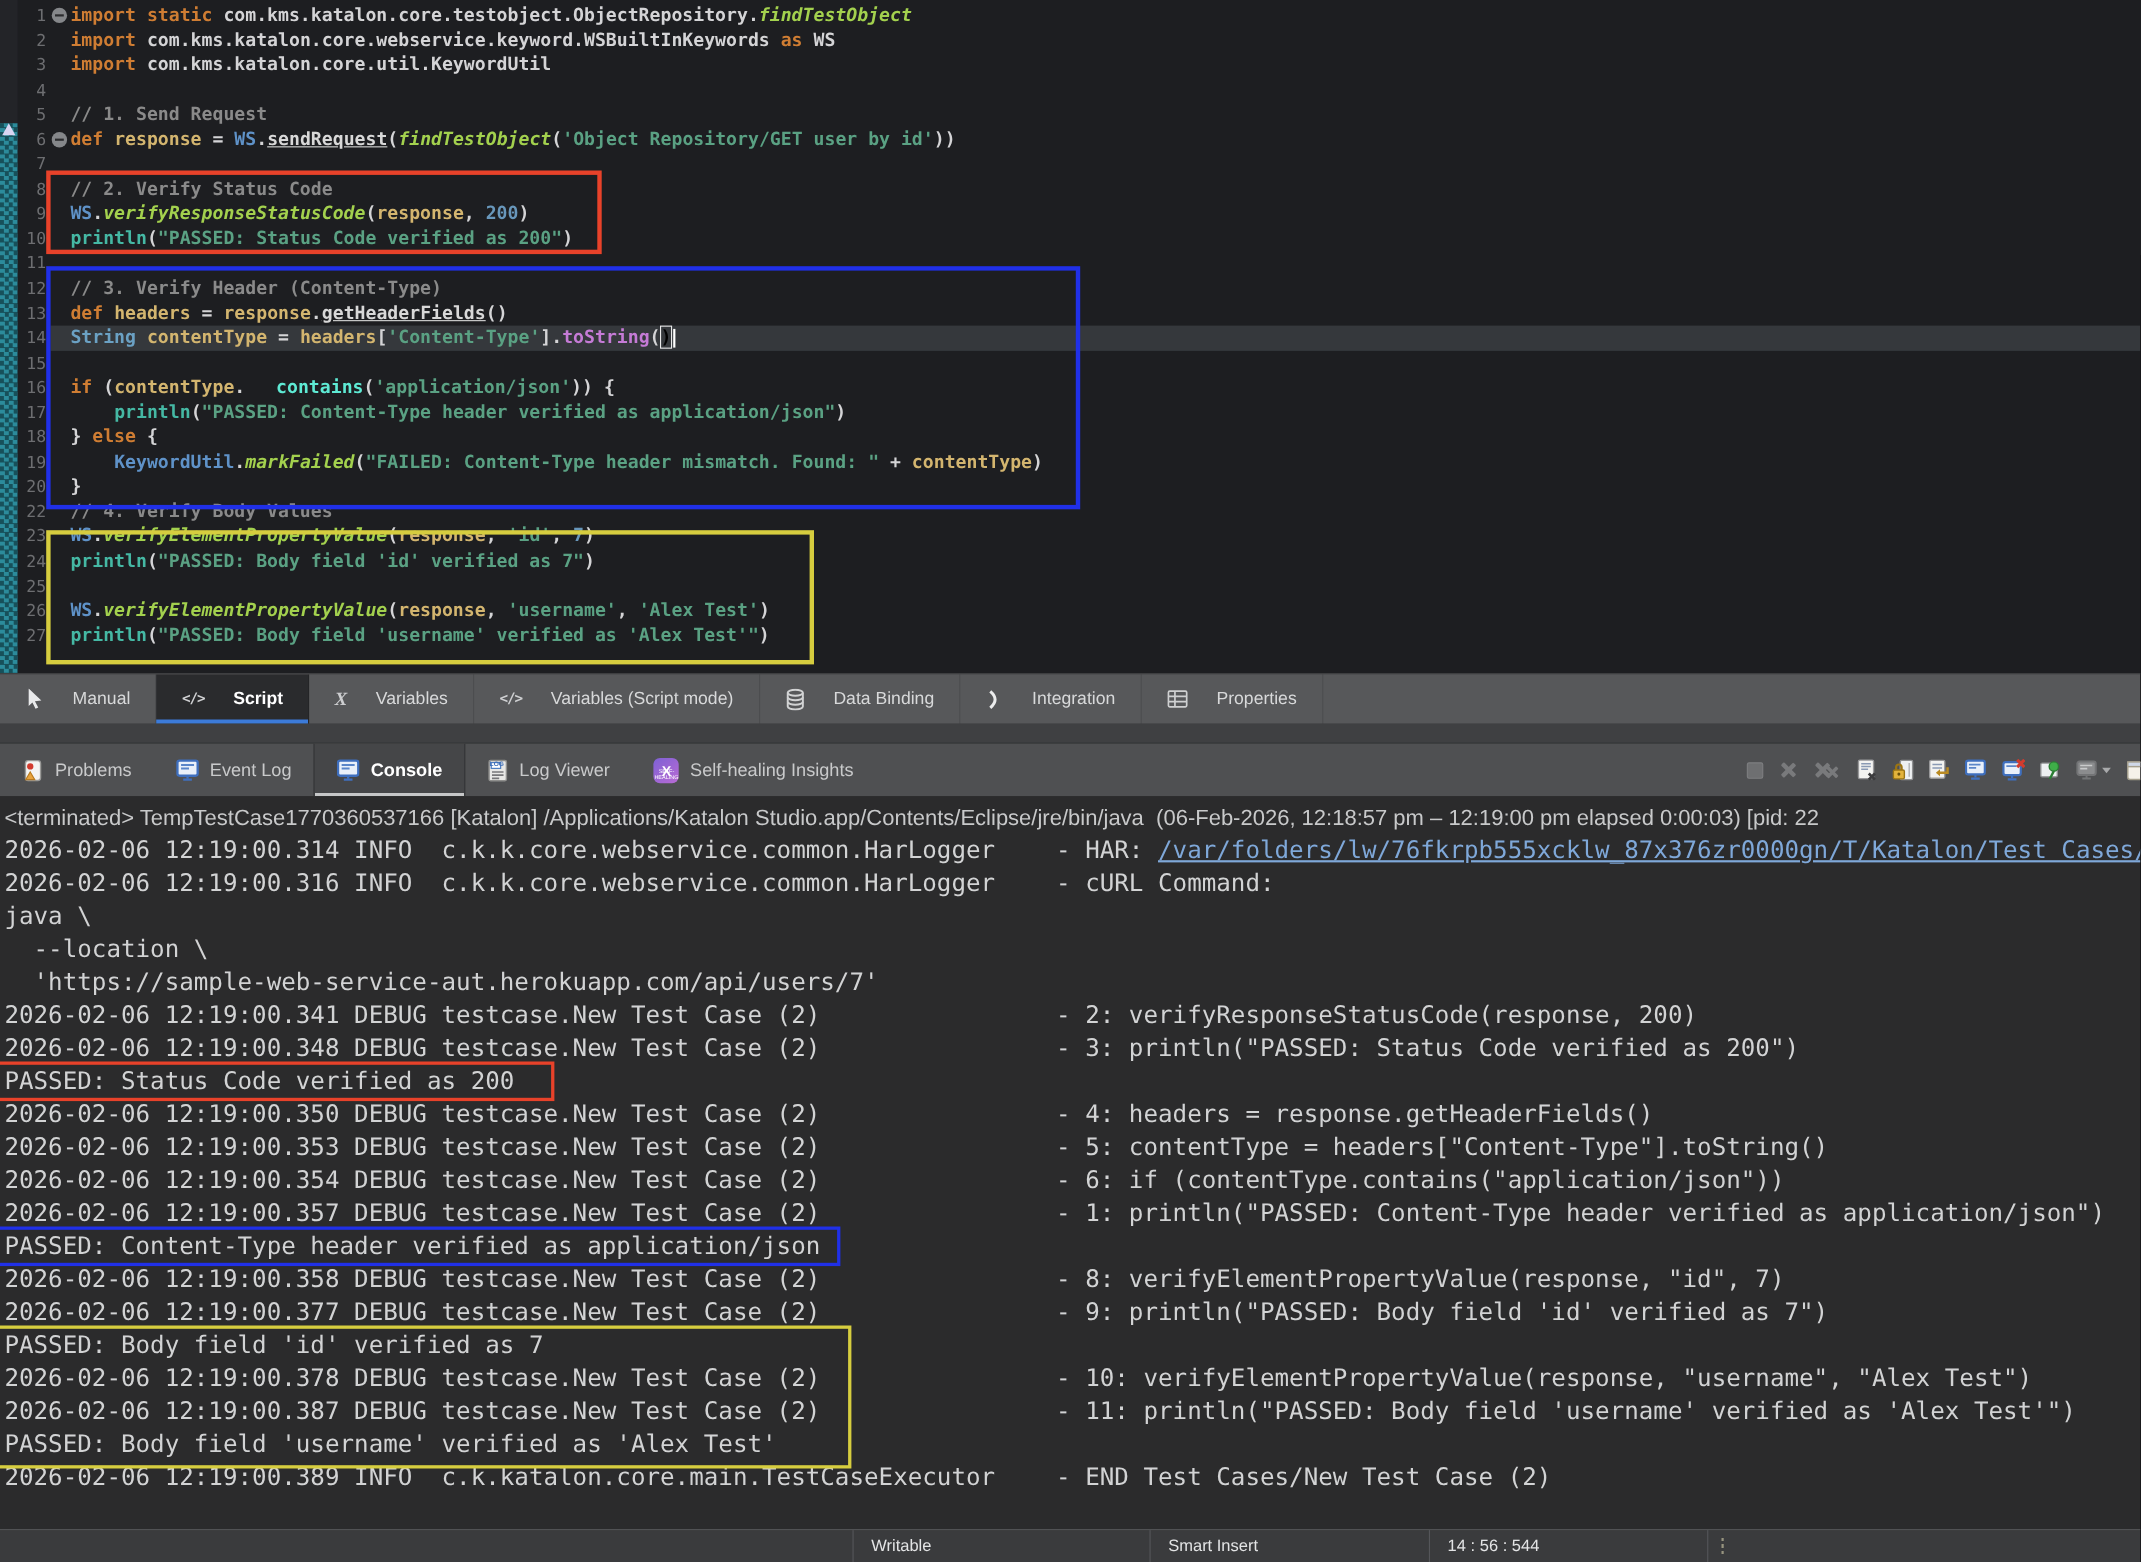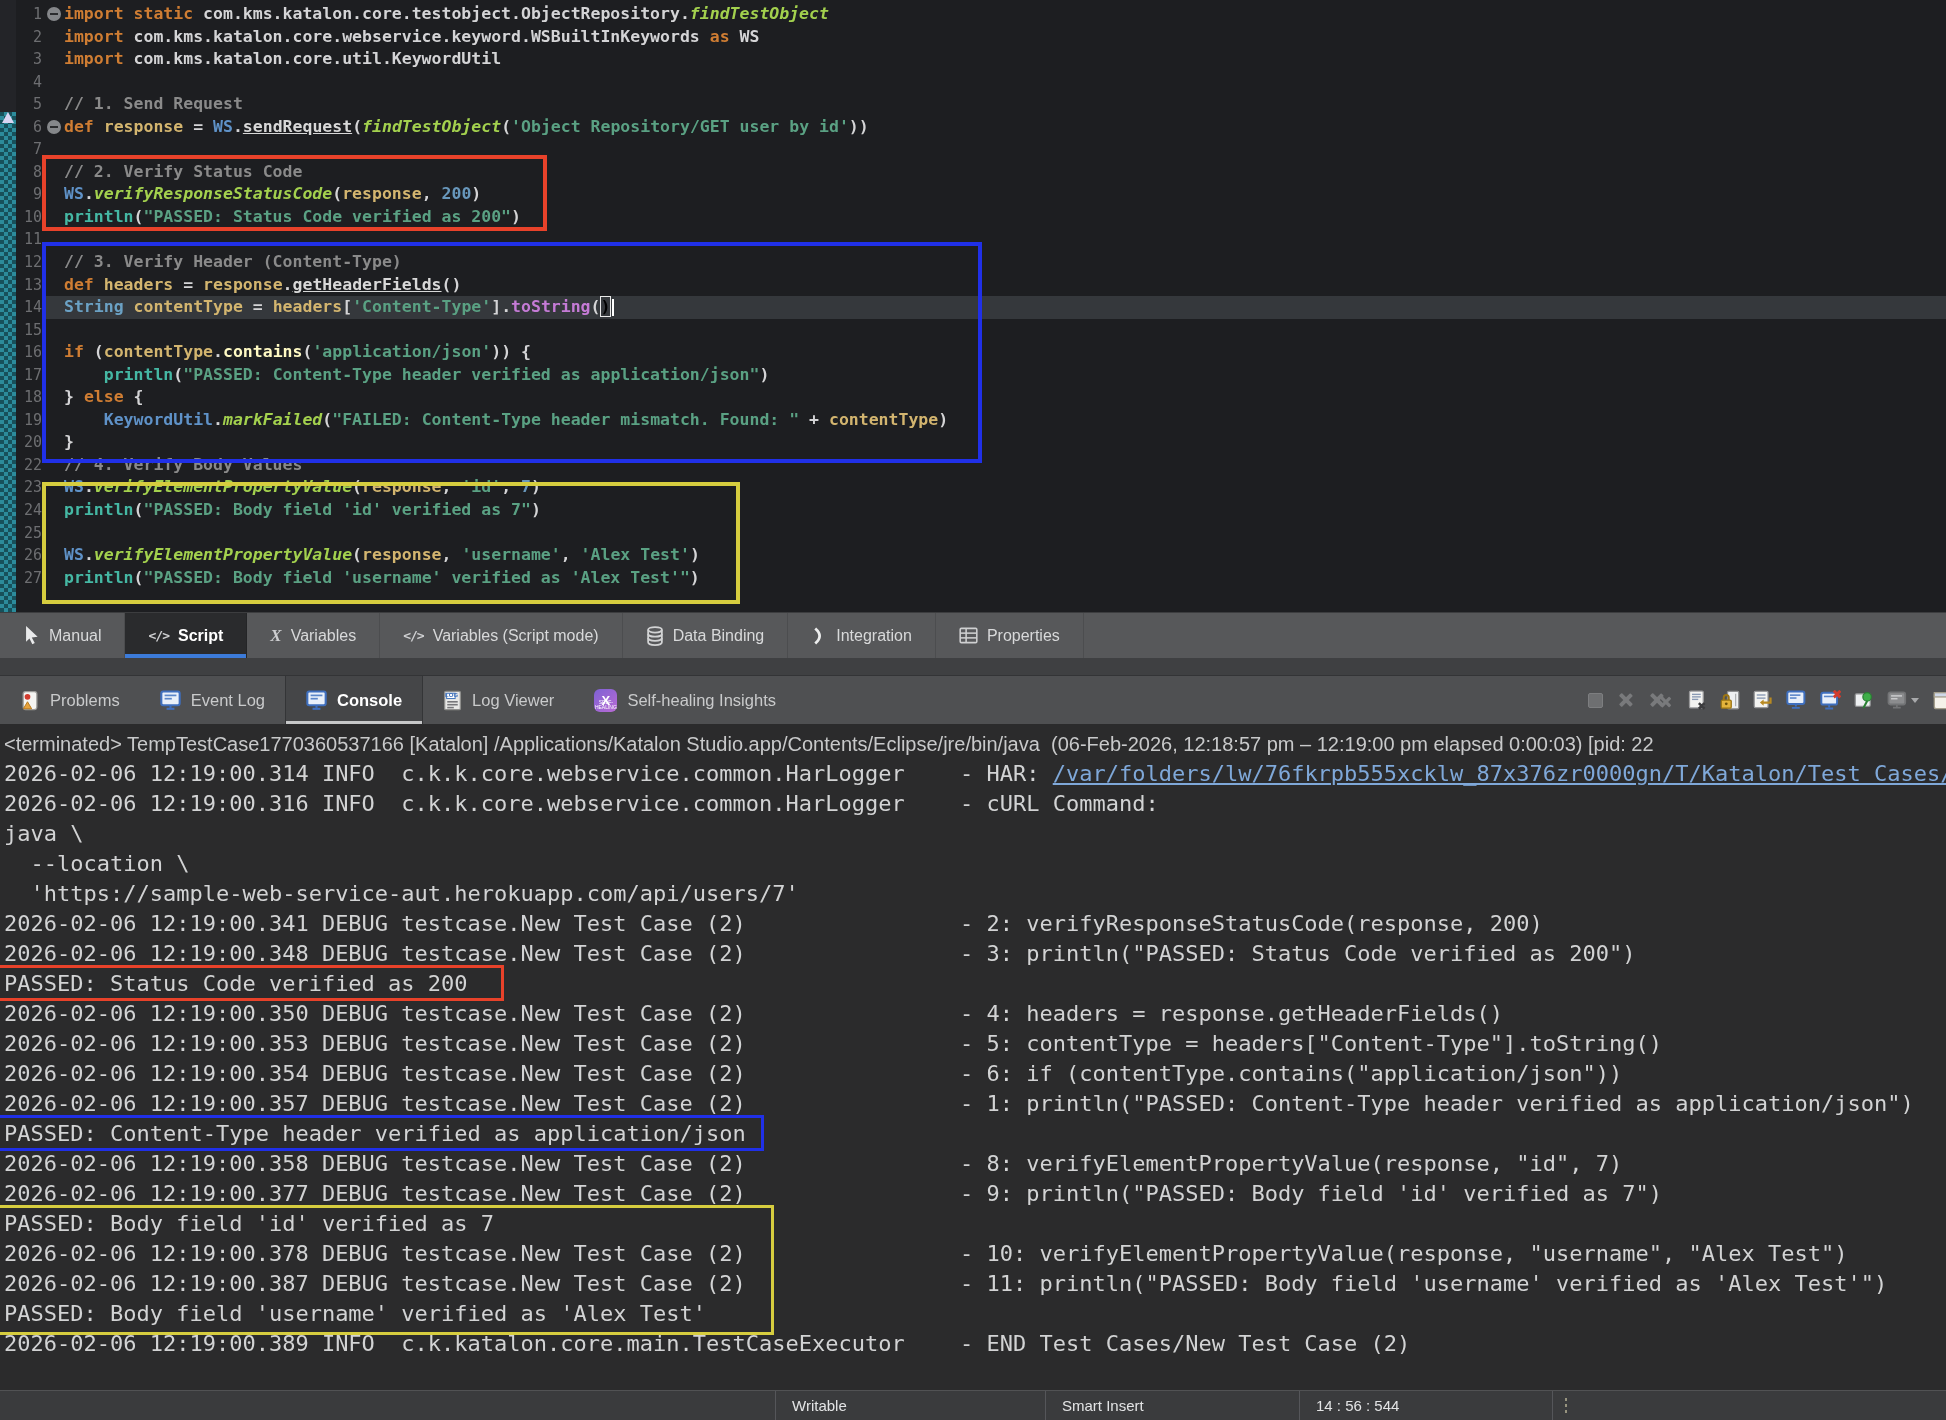--- a/index.html
+++ b/index.html
@@ -31,34 +31,34 @@
   .ctext { position:absolute; left:64px; top:0; white-space:pre; }
   .t-kw  { color:#cf7d33;text-align:center; }
   .t-cm  { color:#8a8a8a; }
   .t-str { color:#5aa183; }
   .t-num { color:#6897bb; }
   .t-var { color:#d3b56f; }
   .t-cls { color:#5f92c8; }
   .t-type{ color:#6ba1c4; }
   .t-fn  { color:#45b8a4; }
   .t-mi  { color:#a3d14e; font-style:italic; }
-  .t-mi2 { color:#fef9c3; }
+  .t-mi2 { color:#5eead4;margin-left:28px; }
   .t-mu  { color:#d8d8d8; text-decoration:underline; }
   .t-mg  { color:#c57bd6; }
   .t-pl  { color:#d4d4d6; }
   .t-pb  { outline:1.5px solid #e9e9e9; }
   .t-cur { display:inline-block; width:0; height:17px; border-left:2px solid #fff;
            margin-left:2px; vertical-align:middle; }
   .annot { position:absolute; z-index:10; pointer-events:none; }
 
   
   .etabs { position:absolute; left:0; top:612px; width:1946px; height:46px;
       background:#57585a; border-top:1px solid #3c3d3f; display:flex; align-items:stretch;
       overflow:hidden; }
-  .etab { display:flex; align-items:center; gap:9px; padding:0 23px;
+  .etab { display:flex; align-items:center; gap:26px; padding:0 23px;
       color:#d8d9da; font-size:16px; border-right:1px solid rgba(0,0,0,0.12); cursor:default;justify-content:center; }
   .etab.active { background:#2a2b2d; color:#ffffff; font-weight:bold;
       box-shadow:inset 0 -4px 0 #3c7bd9; }
   .codeglyph { font-family:"DejaVu Sans Mono", monospace; font-weight:bold; font-size:13px;
       color:#cfd0d2; letter-spacing:-1px; }
   .xglyph { font-family:"Liberation Serif", serif; font-style:italic; font-weight:bold;
       font-size:17px; color:#cdced0; }
 
   
   .cpanel-top { position:absolute; left:0; top:658px; width:1946px; height:18px;

